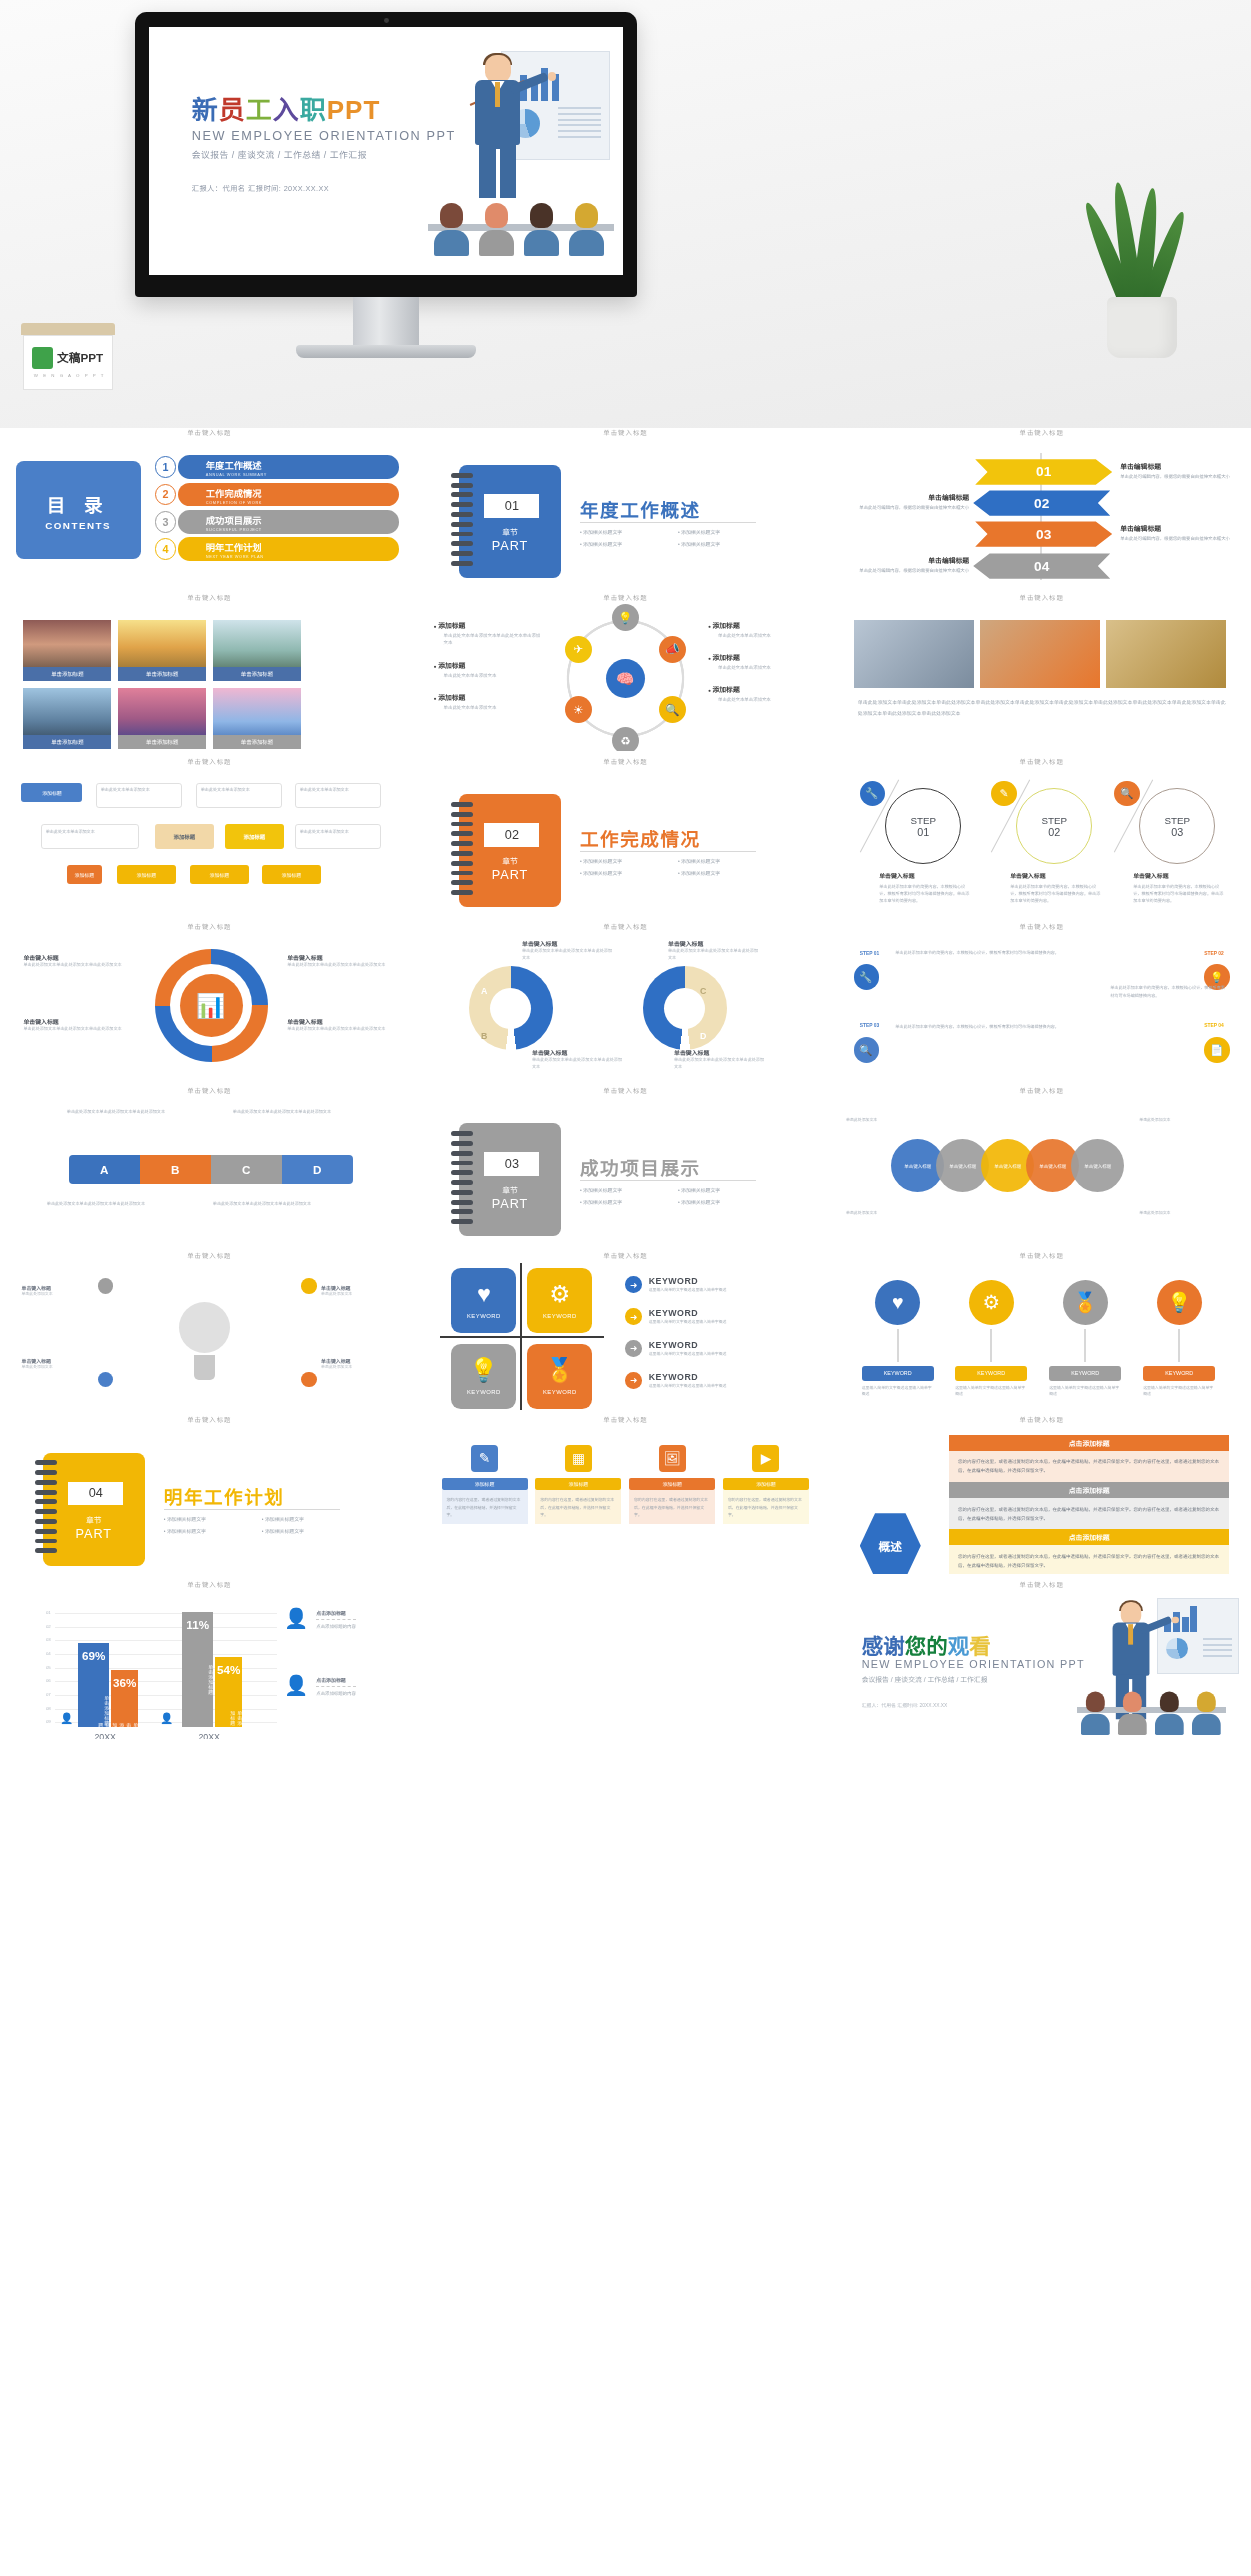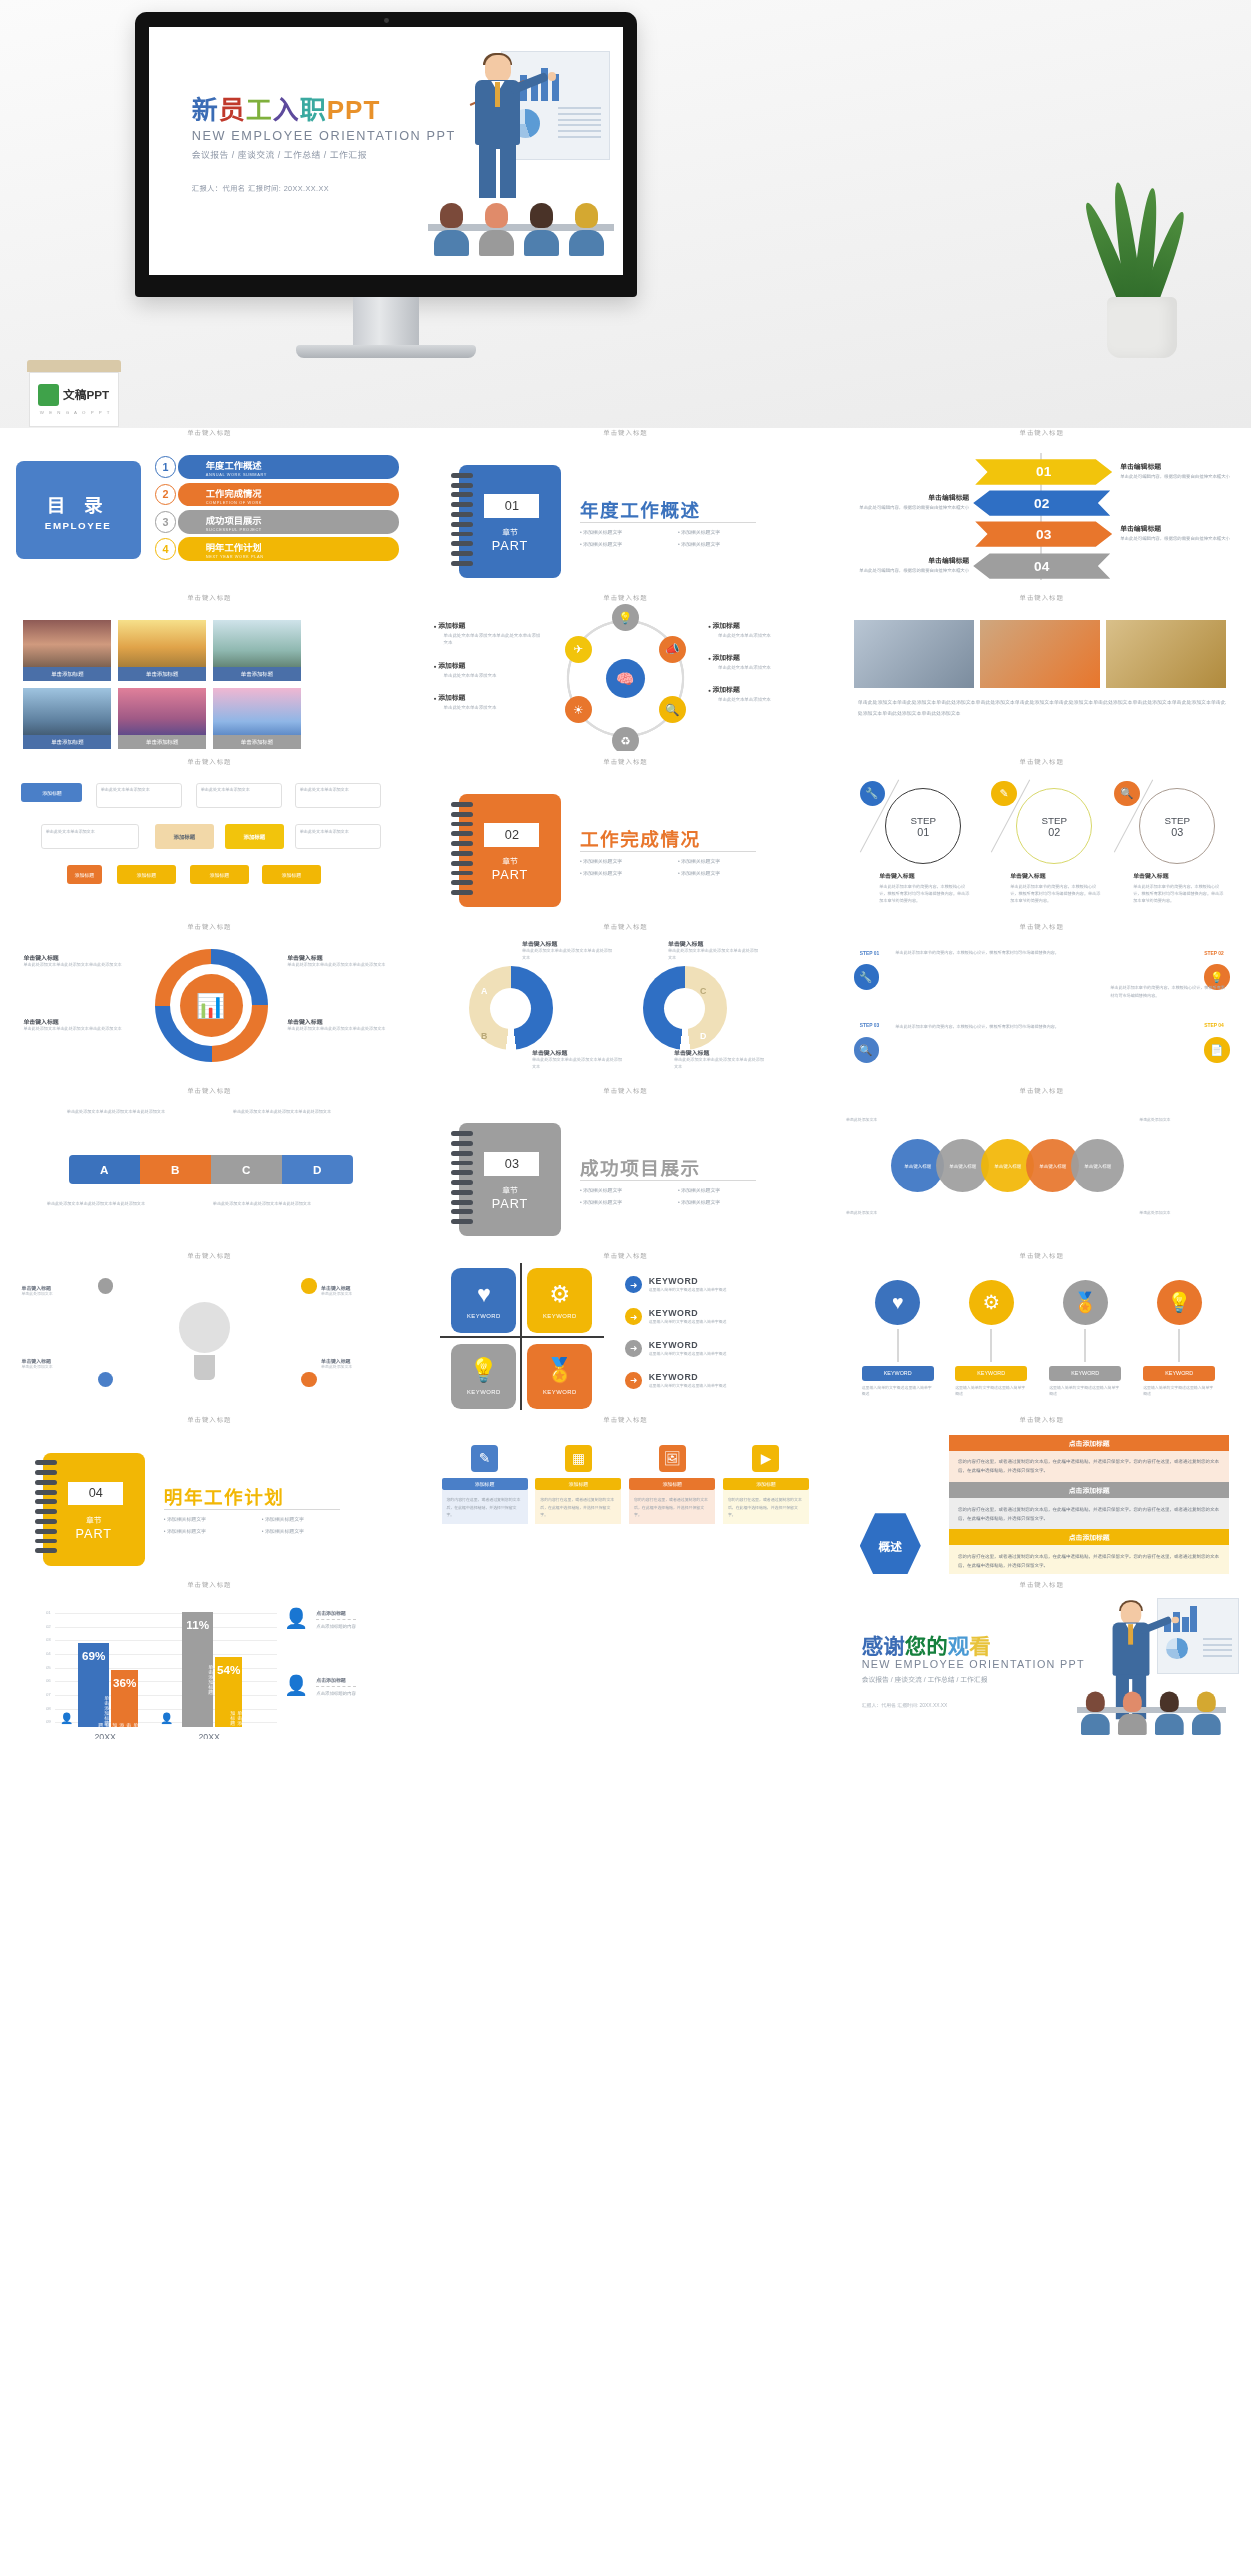--- a/index.html
+++ b/index.html
@@ -69,21 +69,21 @@
   .p-legs:after{content:'';position:absolute;left:16.6px;top:5.9px;width:3.9px;height:49px;background:#fff;}
   .audience { position:absolute; left:25.4px; bottom:2px; width:174px; height:53px; }
   .aud { position:absolute; bottom:0; width:35px; }
   .aud .h { width:23.5px; height:25.4px; border-radius:11.7px 11.7px 8.8px 8.8px; margin:0 auto; }
   .aud .b { width:35px; height:25.4px; border-radius:13.7px 13.7px 2px 2px; margin-top:2px;}
   .hbar { position:absolute; left:19.6px; bottom:27px; width:186px; height:6.8px; background:#b9c0c8; }
 
   .plant { position:absolute; right:51px; top:184px; width:115px; height:174px; }
   .pot { position:absolute; left:21.5px; bottom:0; width:70px; height:61px; background:#e9e9e7; border-radius:5.9px 5.9px 13.7px 13.7px; box-shadow: inset -7.8px 0 13.7px rgba(0,0,0,.06);}
   .leaf { position:absolute; bottom:51px; width:16.6px; background: linear-gradient(180deg,#4f8f3e,#2f6b2a); border-radius: 50% 50% 5.9px 5.9px / 70% 70% 7.8px 7.8px; }
-  .deskcal { position:absolute; left:27px; top:323px; width:94px; height:72px;margin-top:37px; }
+  .deskcal { position:absolute; left:21px; top:323px; width:94px; height:72px; }
   .deskcal-top { width:94px; height:11.7px; background:#d9c9a8; border-radius:2.9px 2.9px 0 0;}
   .deskcal-body { width:90px; height:55px; background:#fff; border:1px solid #e2e2e2; margin-left:2px; position:relative;}
   .logo-sq { position:absolute; left:7.8px; top:11.7px; width:21.5px;height:21.5px;background:#3fa24a;border-radius:2.9px;}
   .logo-tx { position:absolute; left:33px; top:12.7px; font-size:11.7px; font-weight:700; color:#333; }
   .logo-sub{ position:absolute; left:9.8px; top:37px; font-size:4.4px; color:#aaa; letter-spacing:2px;}
 
   
   .grid { width: 1251px; padding: 0 7.8px; }
   .row { display:flex; gap: 9.8px; justify-content: space-between; margin-bottom: 5.9px;}
   .cell { width: 403px; }
@@ -351,21 +351,21 @@
 
 <div class="grid">
 
   <div class="row">
 
     <div class="cell">
       <div class="cap">单击键入标题</div>
       <div class="slide sm">
         <div class="cont-left">
           <div class="c1">目 录</div>
-          <div class="c2">EMPLOYEE</div>
+          <div class="c2">CONTENTS</div>
         </div>
         <div class="cont-items">
           <div class="cont-item">
             <div class="cont-pill" style="background:#3b72bd"></div>
             <div class="cont-num" style="color:#3b72bd">1</div>
             <div class="cont-tx">
                 <div class="a">年度工作概述</div>
                 <div class="b">ANNUAL WORK SUMMARY</div>
               </div>
           </div>

